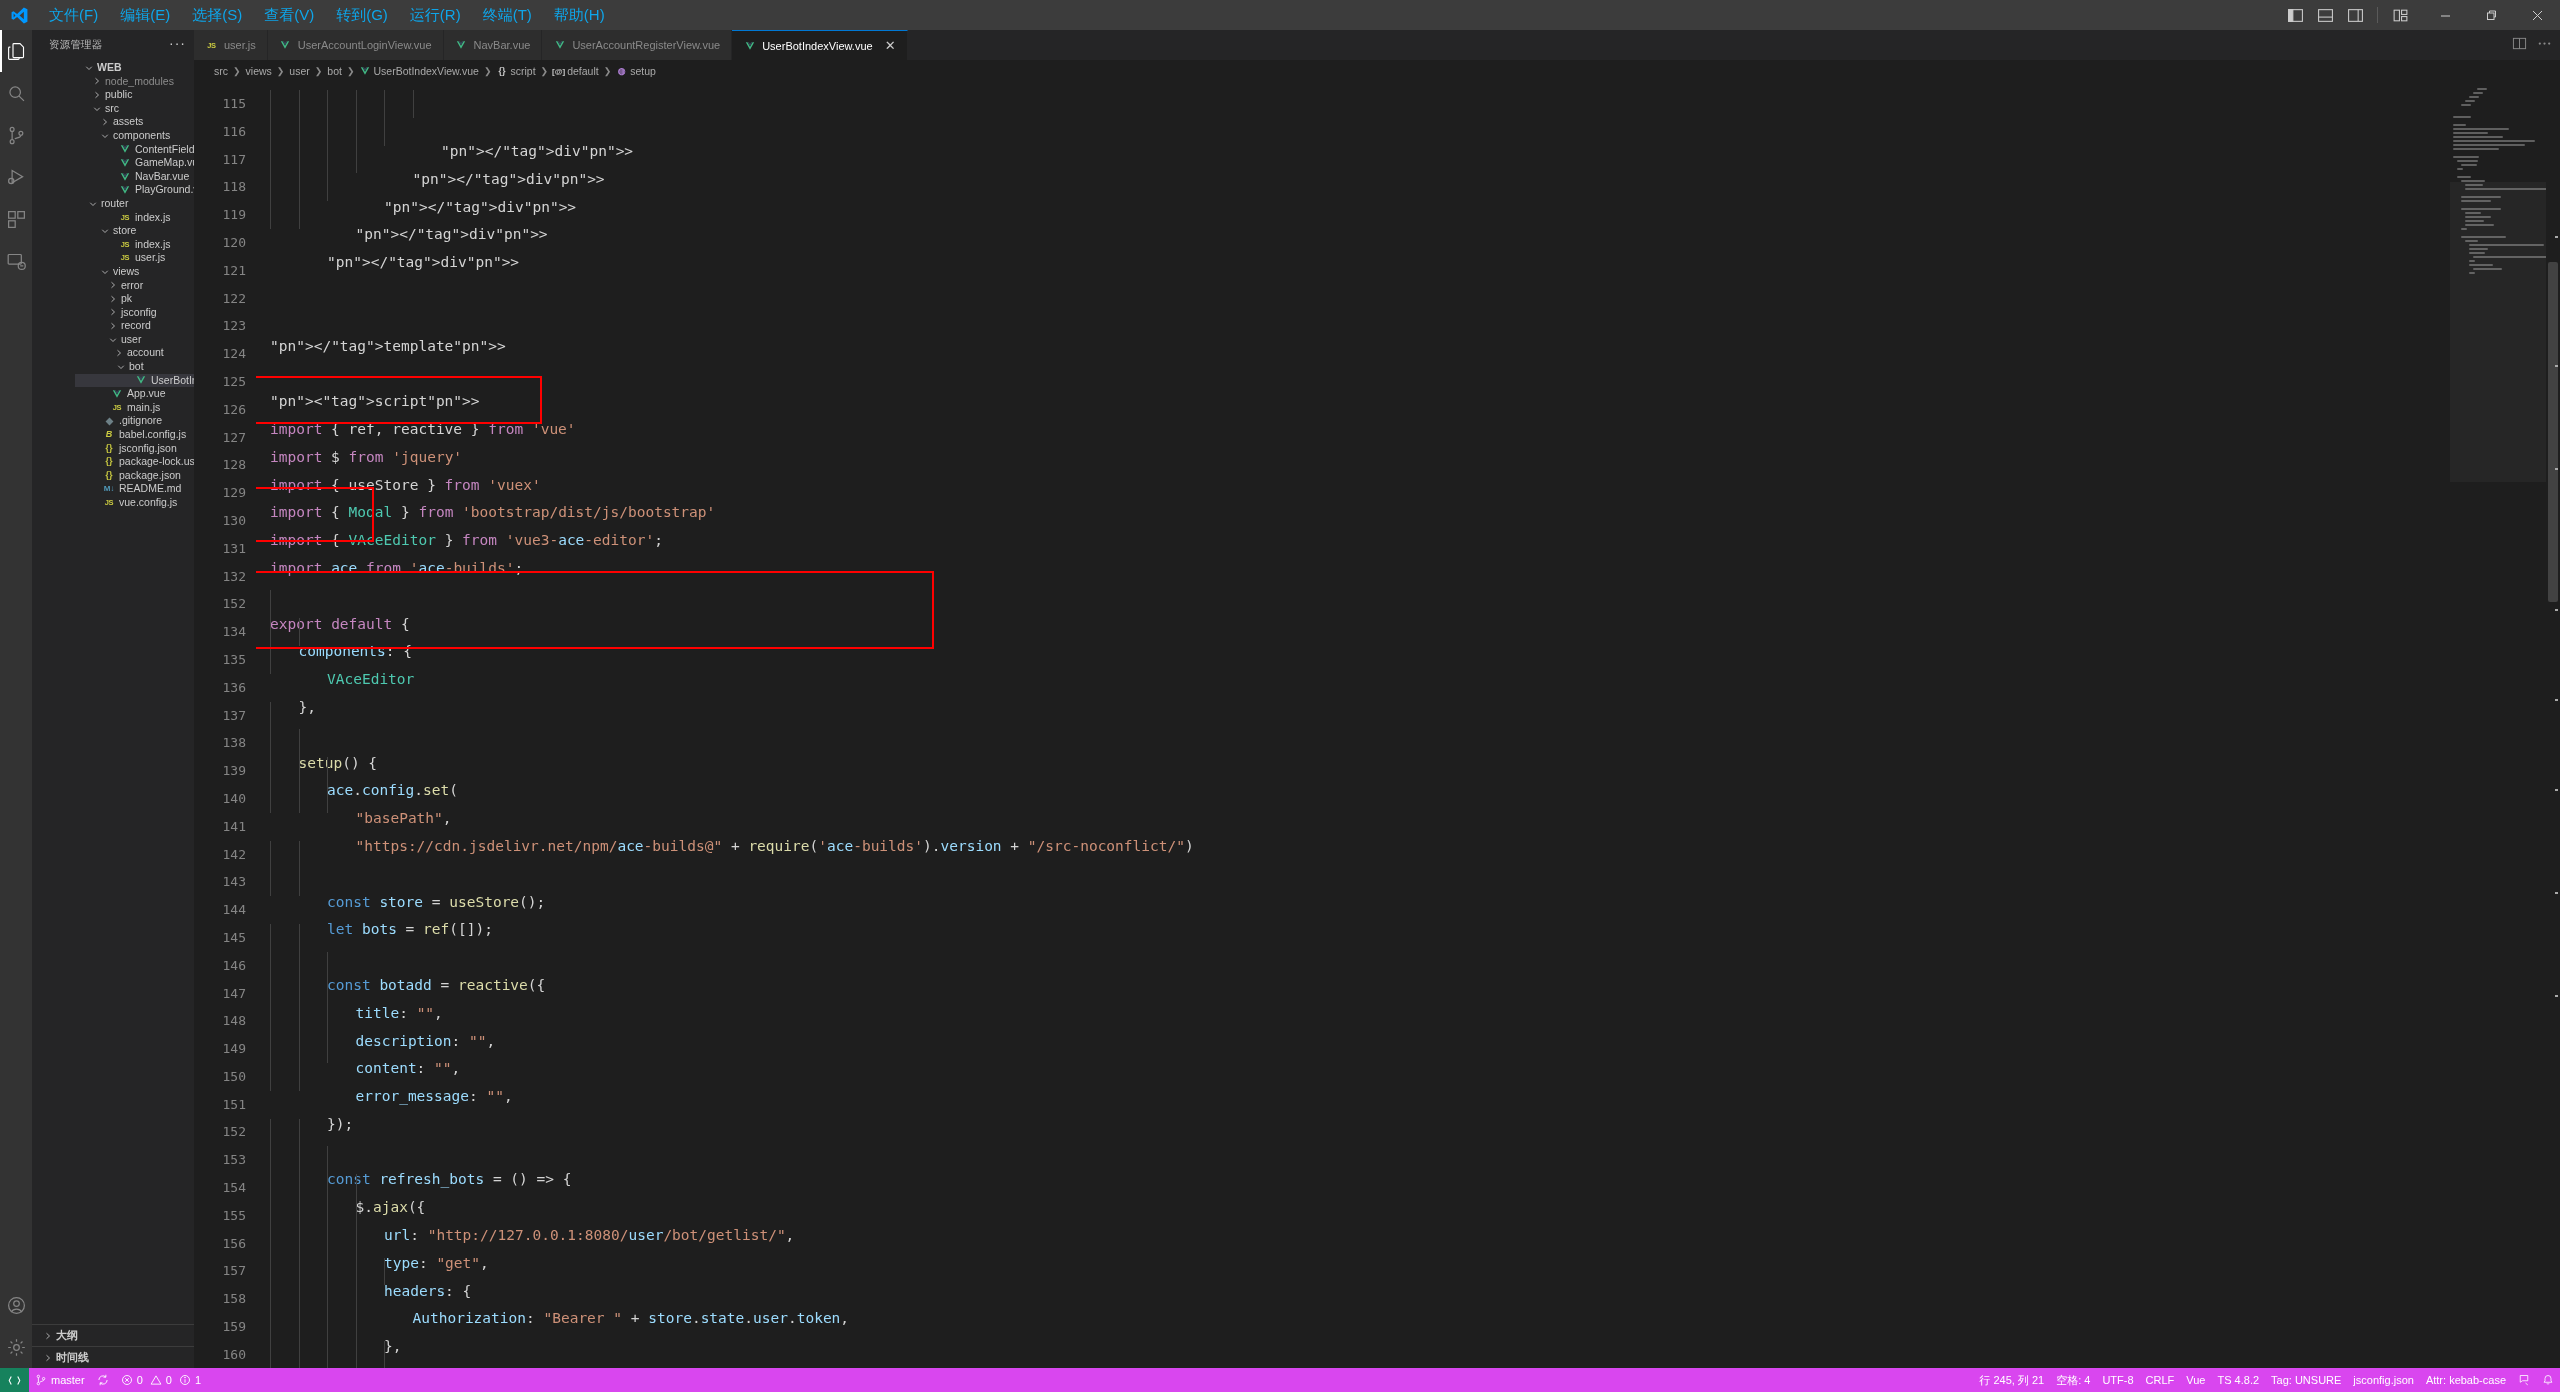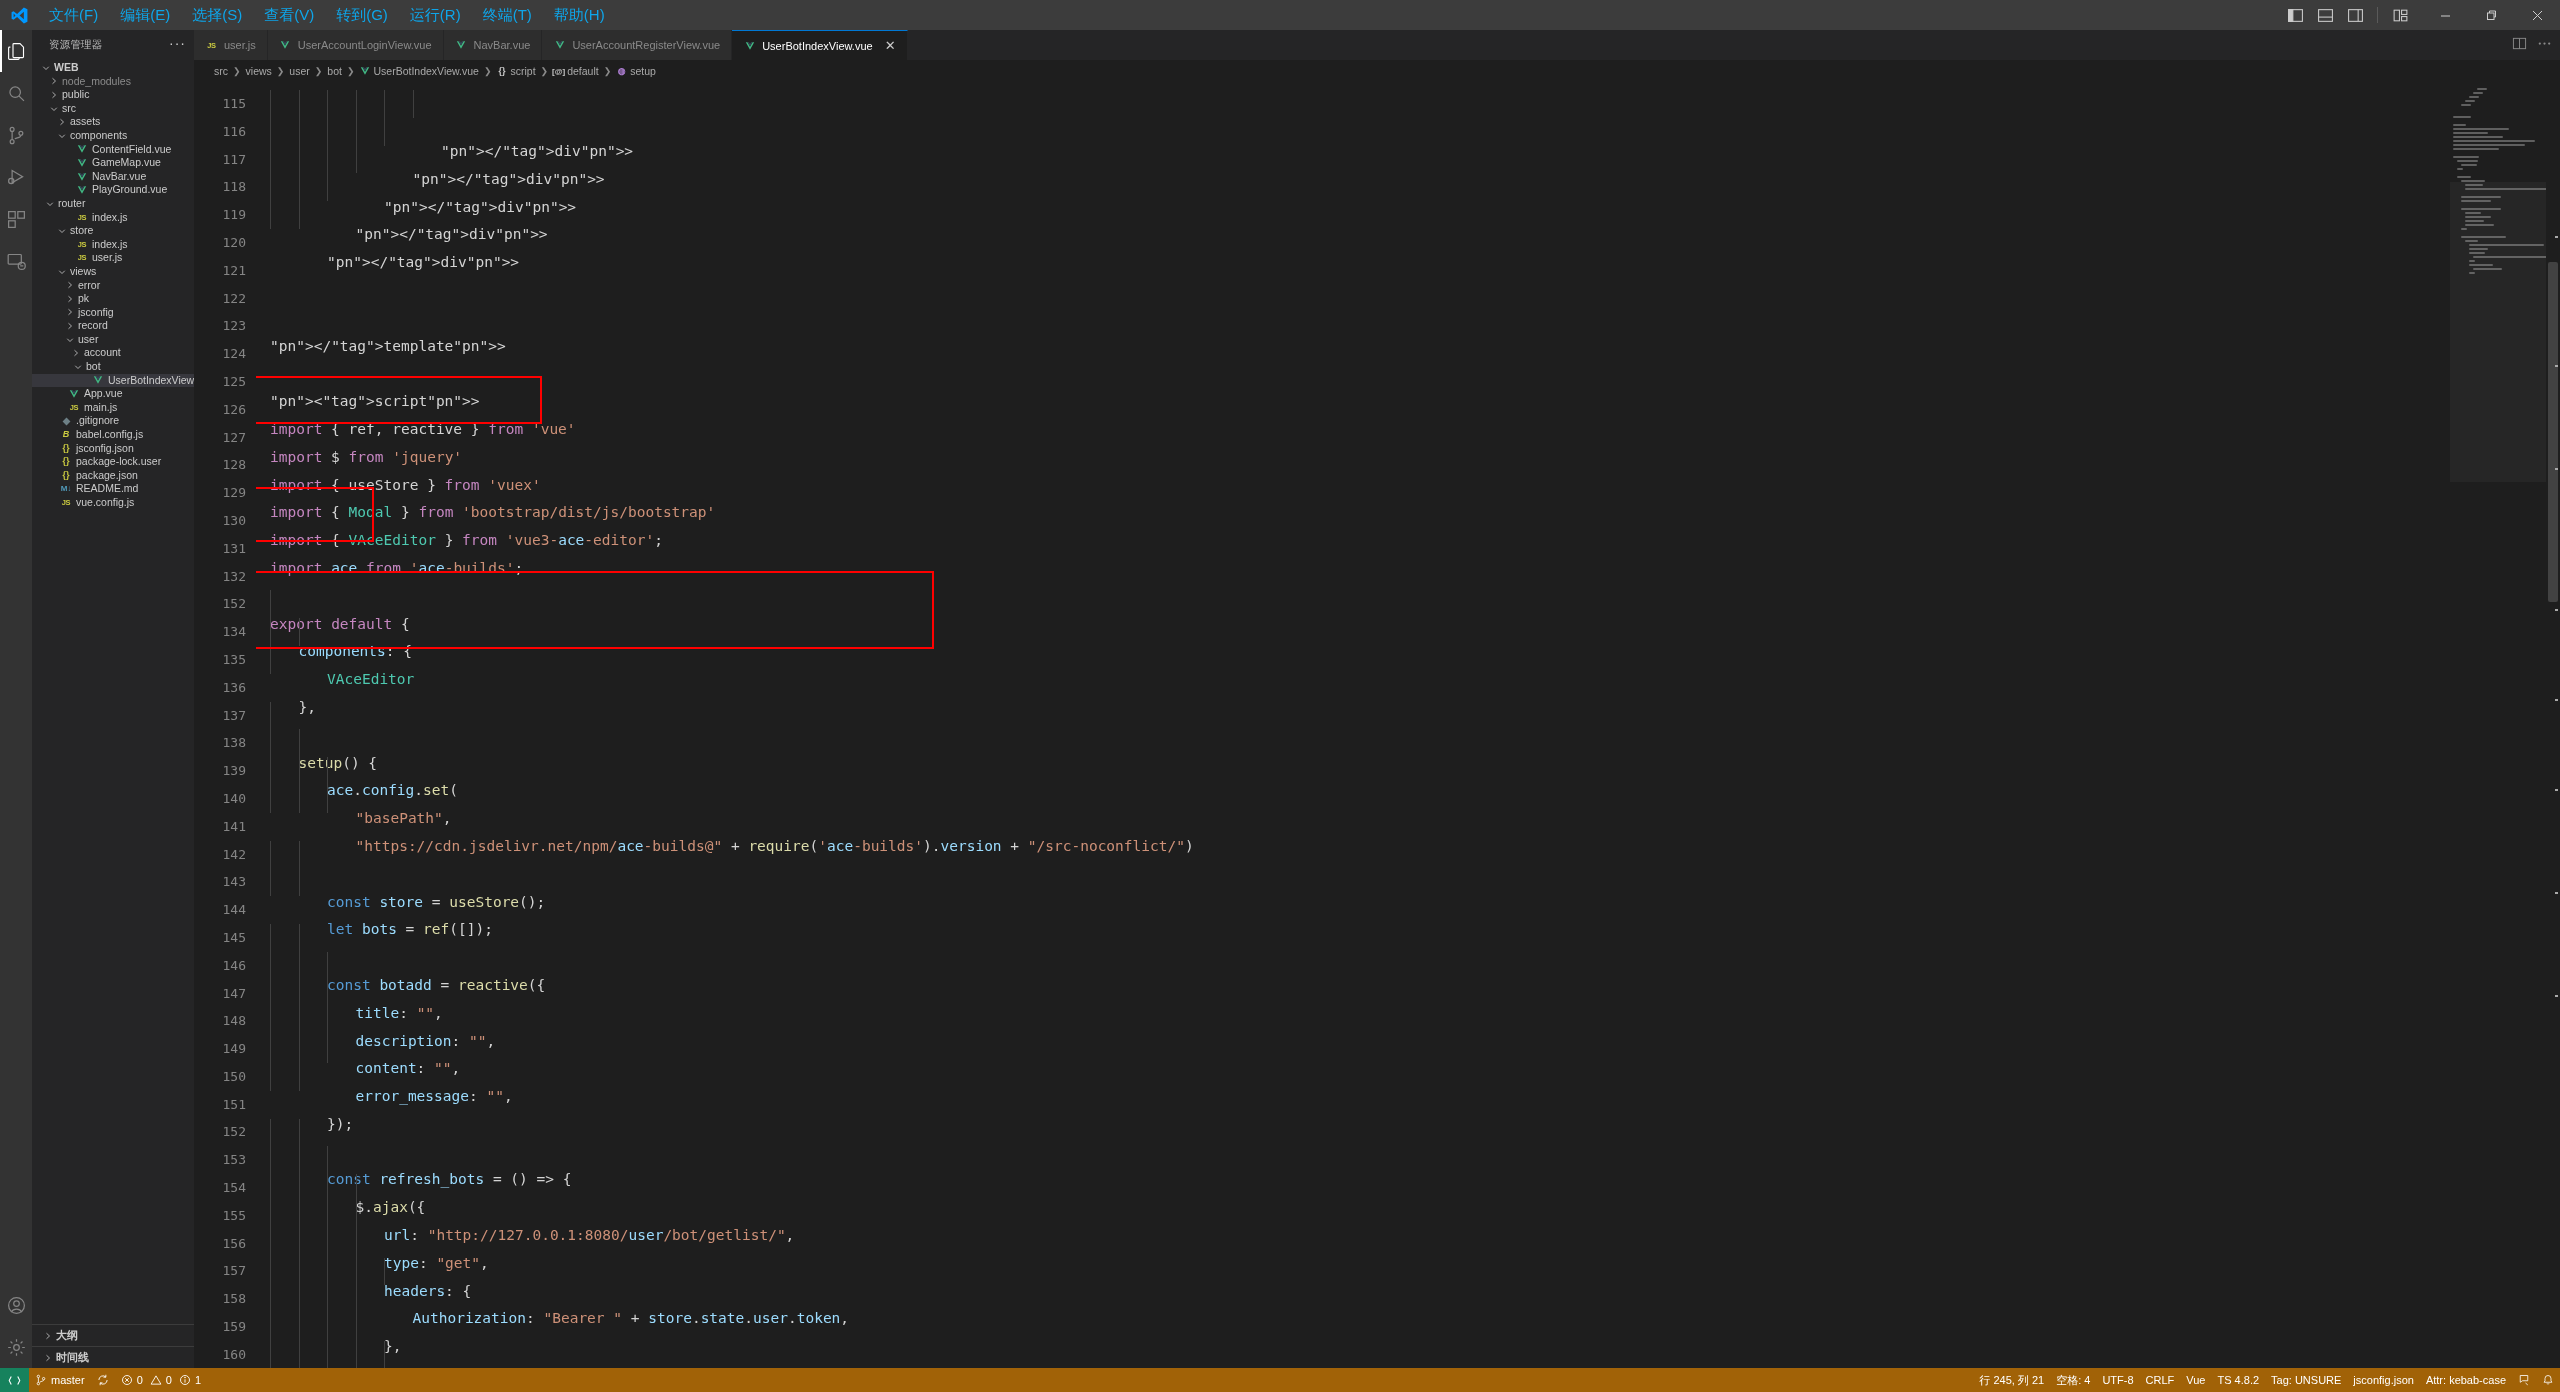--- a/index.html
+++ b/index.html
@@ -59,21 +59,21 @@
   }
   .sb-header {
     height: 30px; display:flex; align-items:center; justify-content:space-between;
     padding: 0 8px 0 17px; color: #bbbbbb; font-size: 10.5px;
     letter-spacing: .2px; flex: 0 0 30px;
   }
   .sb-dots { color:#cccccc; font-size: 14px; letter-spacing:1px; line-height:1; padding-bottom:4px;}
   .sb-tree { flex: 1; overflow: hidden; padding-top: 1px; }
   .row {
     height: 13.6px; display: flex; align-items: center; color: #cccccc;
-    font-size: 10.5px; white-space: nowrap; line-height: 13.6px;
+    font-size: 10.5px; white-space: nowrap; line-height: 13.6px; margin-left: 43px;
   }
   .row.folder-root { font-weight: bold; font-size: 10.5px; }
   .row.selected { background: #37373d; }
   .twisty {
     width: 11px; display:inline-flex; align-items:center; justify-content:center;
     color:#cccccc; flex:0 0 11px;
   }
   .twisty svg { width: 8px; height: 8px; }
   .ficon { width: 14px; flex:0 0 14px; display:inline-flex; align-items:center; justify-content:center; font-size:8px; font-weight:bold; }
   .ficon.js { color:#cbcb41; font-size: 7.5px; font-weight:bold; letter-spacing:-0.3px;}
@@ -152,21 +152,21 @@
   .mm-slider { position:absolute; left:0; right:0; background: rgba(121,121,121,0.10); }
   .scrollbar-v {
     width: 14px; flex: 0 0 14px; background:#1e1e1e; position:relative;
   }
   .sb-thumb { position:absolute; left:2px; right:2px; background: rgba(121,121,121,0.4); border-radius:2px;}
   .deco-marks { position:absolute; right:2px; width:3px; top:0; bottom:0; }
   .deco-mark { position:absolute; width:3px; height:2px; background:#aaaaaa; }
 
   
   .statusbar {
-    height: 24px; background: #a16207; display: flex; align-items: flex-end;
+    height: 24px; background: #d946ef; display: flex; align-items: flex-end;
     color: #ffffff; font-size: 11px; flex: 0 0 24px;
   }
   .sbtn { display:flex; align-items:center; gap:4px; padding: 0 6px; height:24px; white-space:nowrap; }
   .sb-remote { background:#16825d; padding: 0 8px; height:24px; display:flex; align-items:center; }
   .sb-remote svg { width:13px; height:13px; }
   .sb-spacer { flex: 1; }
   .sbtn svg { width: 12px; height: 12px; vertical-align: middle; }
 </style>
 </head>
 <body>

